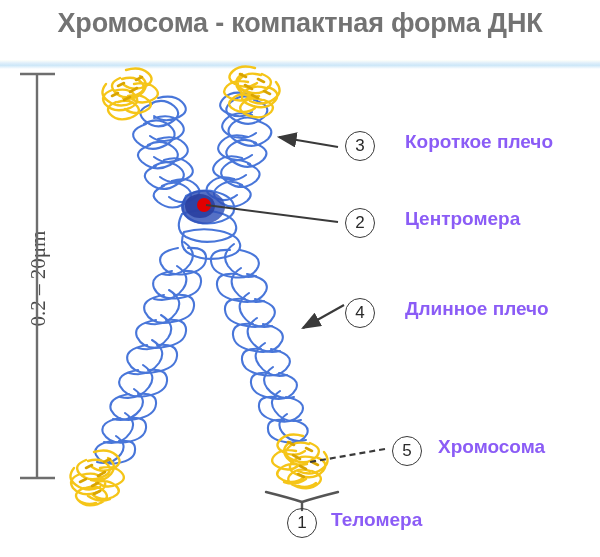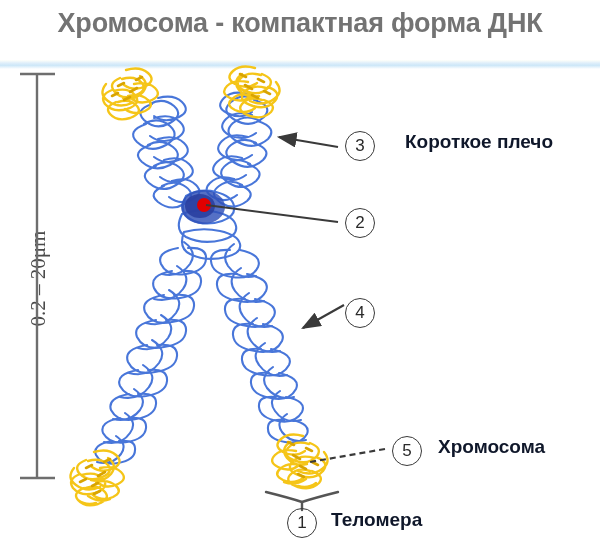--- a/index.html
+++ b/index.html
@@ -38,21 +38,21 @@
         rgba(222,238,250,1) 35%,
         rgba(205,231,248,1) 60%,
         rgba(255,255,255,1) 100%);
   }
   #stage { position: absolute; left: 0; top: 0; width: 600px; height: 557px; }
 
   .lbl-text {
     position: absolute;
     font-size: 19px;
     font-weight: bold;
-    color: #0f172a;
+    color: #8b5cf6;
     white-space: nowrap;
   }
   .num-circle {
     position: absolute;
     width: 30px;
     height: 30px;
     border: 1.6px solid #3a3a3a;
     border-radius: 50%;
     box-sizing: border-box;
     color: #2a2a2a;
@@ -238,22 +238,24 @@
     <g fill="none" stroke="#555" stroke-width="2.4" stroke-linecap="round">
       <path d="M266,492 q24,6 36,10 q12,-4 36,-10"></path>
       <path d="M302,502 l0,8"></path>
     </g>
   </svg>
 
   <div class="num-circle" style="left:345px; top:131px;">3</div>
   <div class="lbl-text" style="left:405px; top:131px;">Короткое плечо</div>
 
   <div class="num-circle" style="left:345px; top:208px;">2</div>
+  <div class="lbl-text" style="left:405px; top:208px;">Центромера</div>
 
   <div class="num-circle" style="left:345px; top:298px;">4</div>
+  <div class="lbl-text" style="left:405px; top:298px;">Длинное плечо</div>
 
   <div class="num-circle" style="left:392px; top:436px;">5</div>
   <div class="lbl-text" style="left:438px; top:436px;">Хромосома</div>
 
   <div class="num-circle" style="left:287px; top:508px;">1</div>
   <div class="lbl-text" style="left:331px; top:509px;">Теломера</div>
 
 </div>
 
 </body></html>

